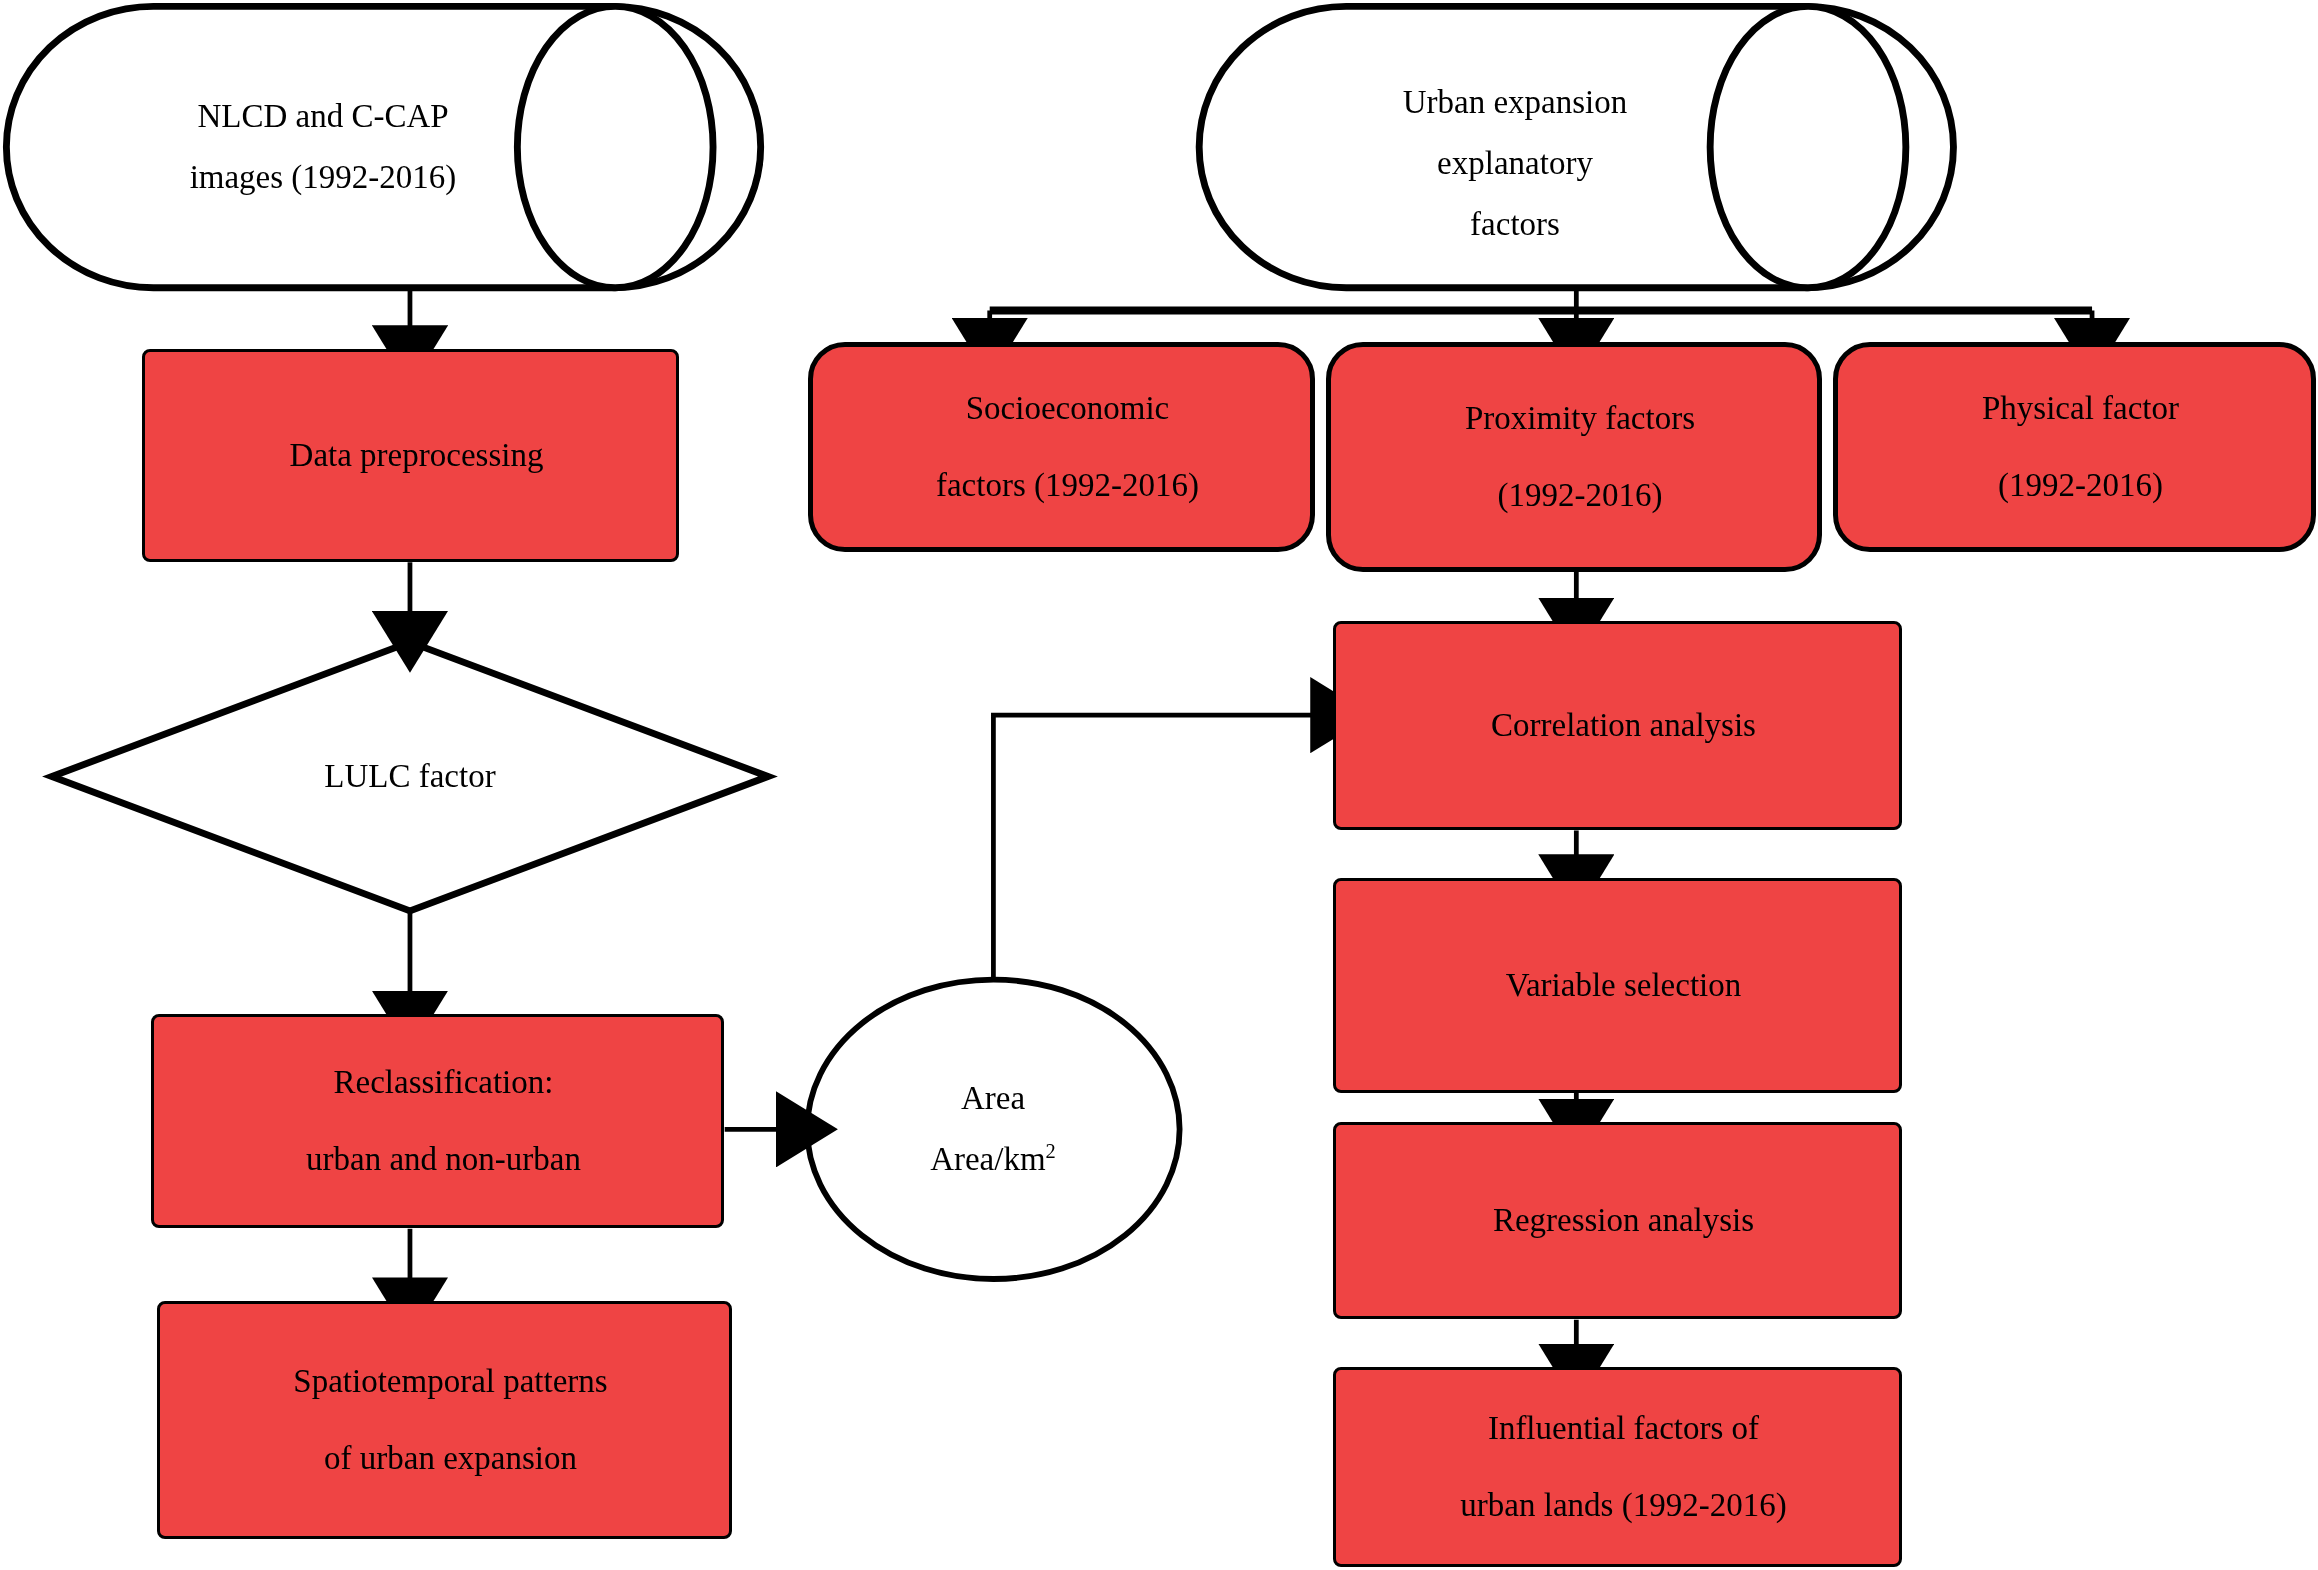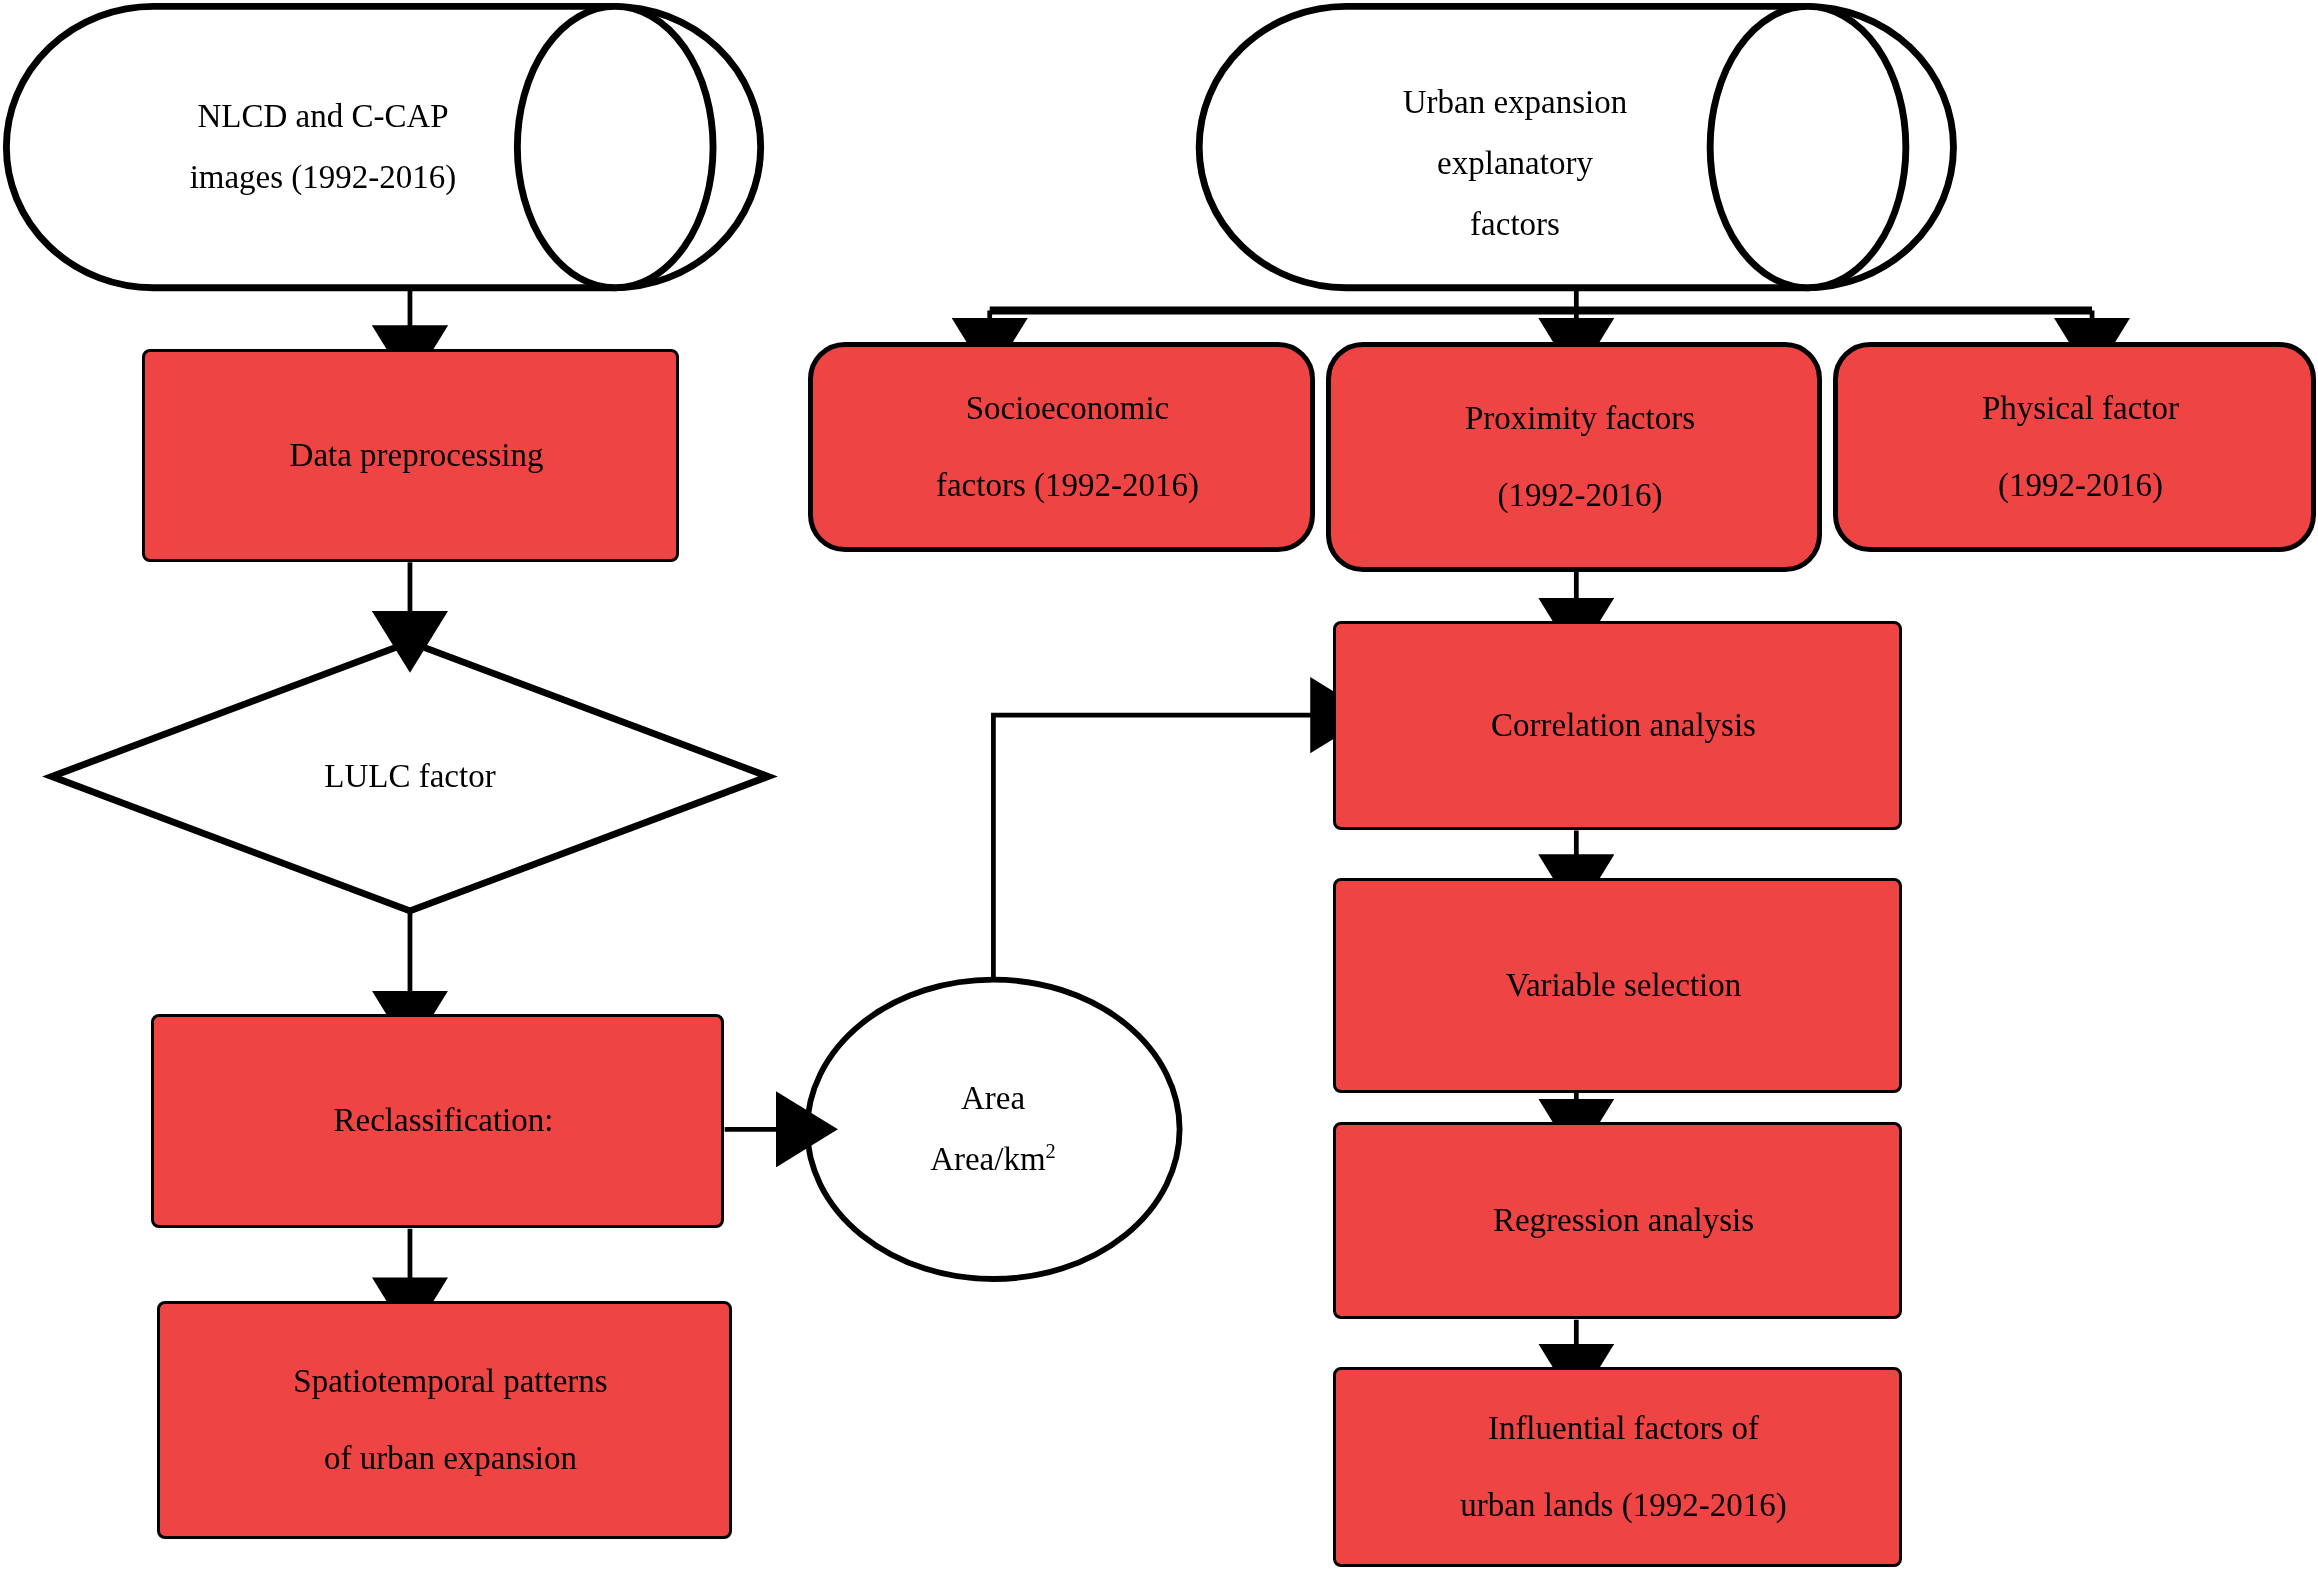--- a/index.html
+++ b/index.html
@@ -184,20 +184,21 @@
     <span class="lbl l2">(1992-2016)</span>
   </div>
 
   <div class="node rounded" style="left:1833px;top:342px;width:483px;height:210px;align-items:center;">
     <span class="lbl">Physical factor</span>
     <span class="lbl l2">(1992-2016)</span>
   </div>
 
   <div class="node rect" style="left:151px;top:1014px;width:573px;height:214px;">
     <span class="lbl">Reclassification:</span>
+    <span class="lbl l2">urban and non-urban</span>
   </div>
 
   <div class="node rect" style="left:157px;top:1301px;width:575px;height:238px;">
     <span class="lbl">Spatiotemporal patterns</span>
     <span class="lbl l2">of urban expansion</span>
   </div>
 
   <div class="node rect" style="left:1333px;top:621px;width:569px;height:209px;">
     <span class="lbl">Correlation analysis</span>
   </div>

